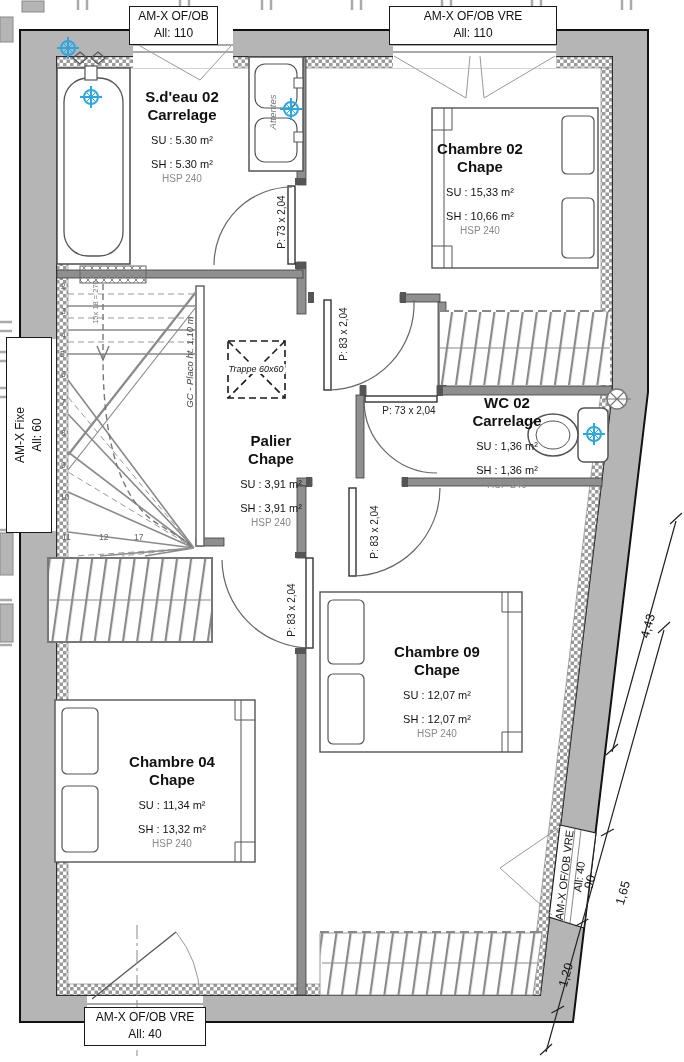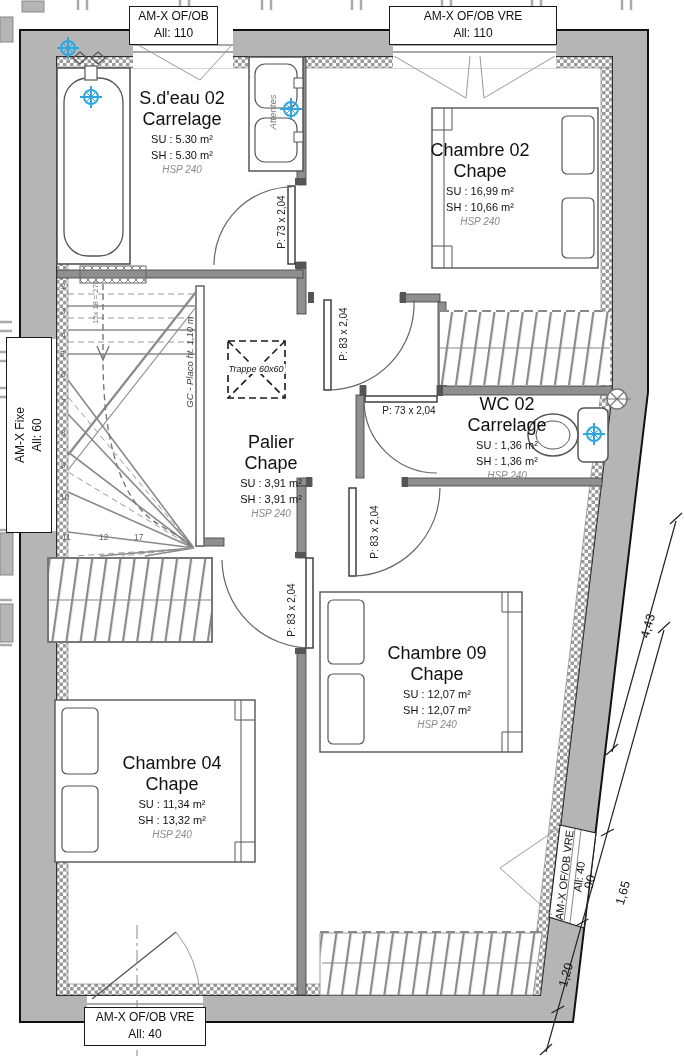--- a/index.html
+++ b/index.html
@@ -1,22 +1,22 @@
 <!DOCTYPE html>
 <html><head>
 <meta charset="utf-8">
 <style>
   html,body{margin:0;padding:0;background:#ffffff}
   .plan{position:relative;width:684px;height:1062px;background:#fff;
         font-family:"Liberation Sans",sans-serif;color:#111;overflow:hidden}
   svg.base{position:absolute;left:0;top:0}
   .room-label{position:absolute;transform:translateX(-50%);text-align:center;line-height:1.18;white-space:nowrap;z-index:5}
-  .rl-name{font-size:18px;font-weight:normal}
-  .rl-val{font-size:11px;margin-top:3px}
-  .rl-hsp{font-size:10px;font-style:italic;color:#8a8a8a;margin-top:2px}
+  .rl-name{font-size:15px;font-weight:bold}
+  .rl-val{font-size:11px;margin-top:11px}
+  .rl-hsp{font-size:10px;color:#8a8a8a;margin-top:2px}
   .win-label{position:absolute;background:#fff;border:1.6px solid #1a1a1a;text-align:center;
              font-size:12px;line-height:1.45;padding:1px 2px;box-sizing:border-box;z-index:6}
   .rot-90{position:absolute;left:50%;top:50%;transform:translate(-50%,-50%) rotate(-90deg);width:190px;text-align:center}
   .slant-label{position:absolute;transform:translate(-50%,-50%) rotate(-83deg);text-align:center;
                font-size:11px;line-height:1.35;white-space:nowrap;z-index:6}
   .door-label{position:absolute;font-size:10px;color:#222;white-space:nowrap;
               transform:translate(-50%,-50%) rotate(-90deg);z-index:5}
   .door-label.horiz{transform:translate(-50%,-50%)}
   .ann{position:absolute;white-space:nowrap;z-index:5}
   .vert{transform:translate(-50%,-50%) rotate(-90deg)}
@@ -261,21 +261,21 @@
 <div class="room-label" style="left:182px;top:88px">
   <div class="rl-name">S.d'eau 02</div>
   <div class="rl-name">Carrelage</div>
   <div class="rl-val">SU : 5.30 m²</div>
   <div class="rl-val">SH : 5.30 m²</div>
   <div class="rl-hsp">HSP 240</div>
 </div>
 <div class="room-label" style="left:480px;top:140px">
   <div class="rl-name">Chambre 02</div>
   <div class="rl-name">Chape</div>
-  <div class="rl-val">SU : 16,99 m²</div>
+  <div class="rl-val">SU : 15,33 m²</div>
   <div class="rl-val">SH : 10,66 m²</div>
   <div class="rl-hsp">HSP 240</div>
 </div>
 <div class="room-label" style="left:507px;top:394px">
   <div class="rl-name">WC 02</div>
   <div class="rl-name">Carrelage</div>
   <div class="rl-val">SU : 1,36 m²</div>
   <div class="rl-val">SH : 1,36 m²</div>
   <div class="rl-hsp">HSP 240</div>
 </div>

